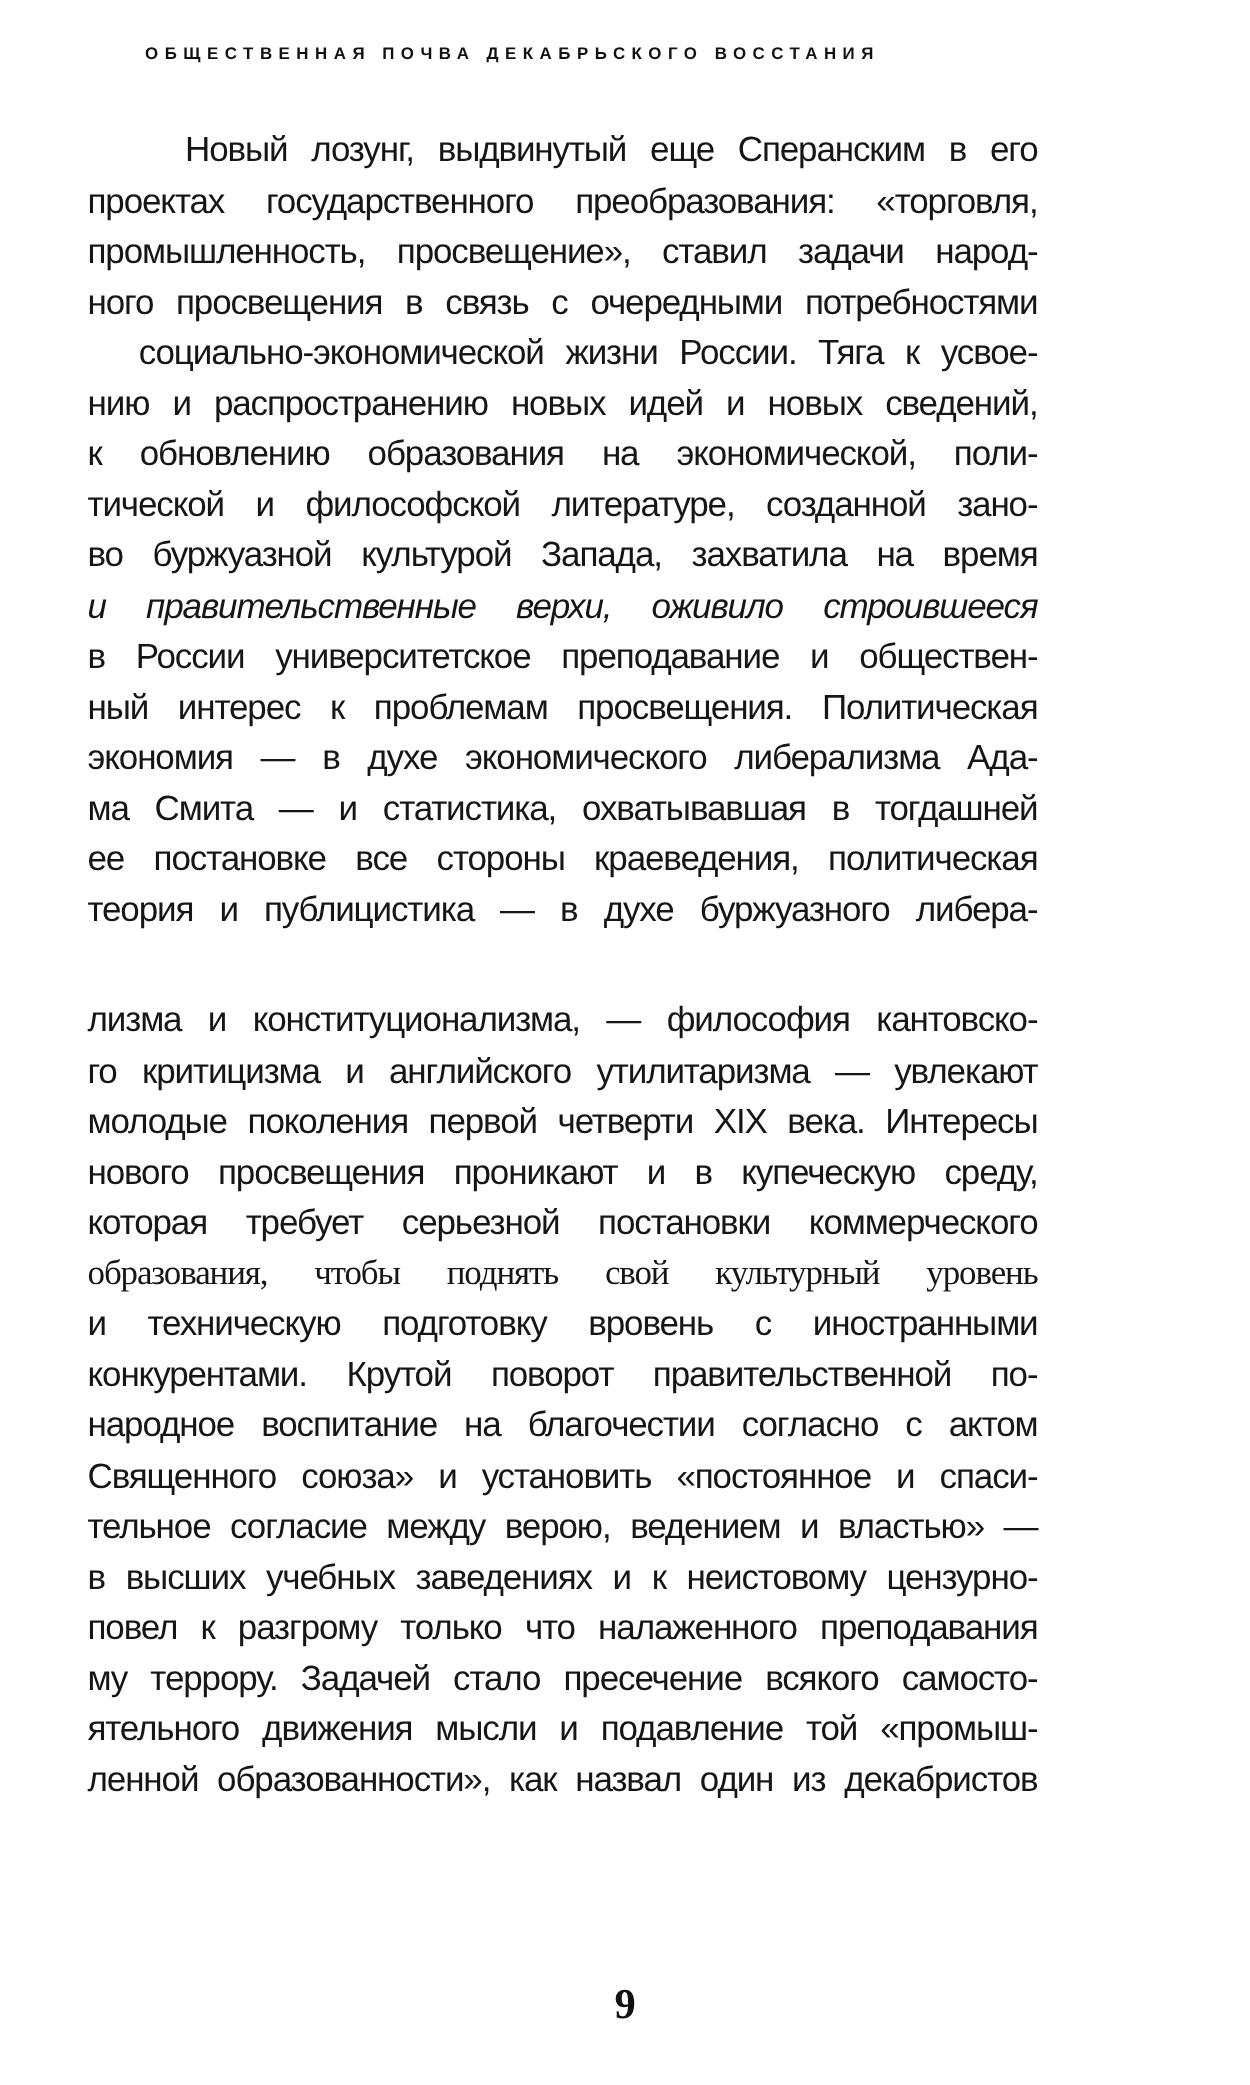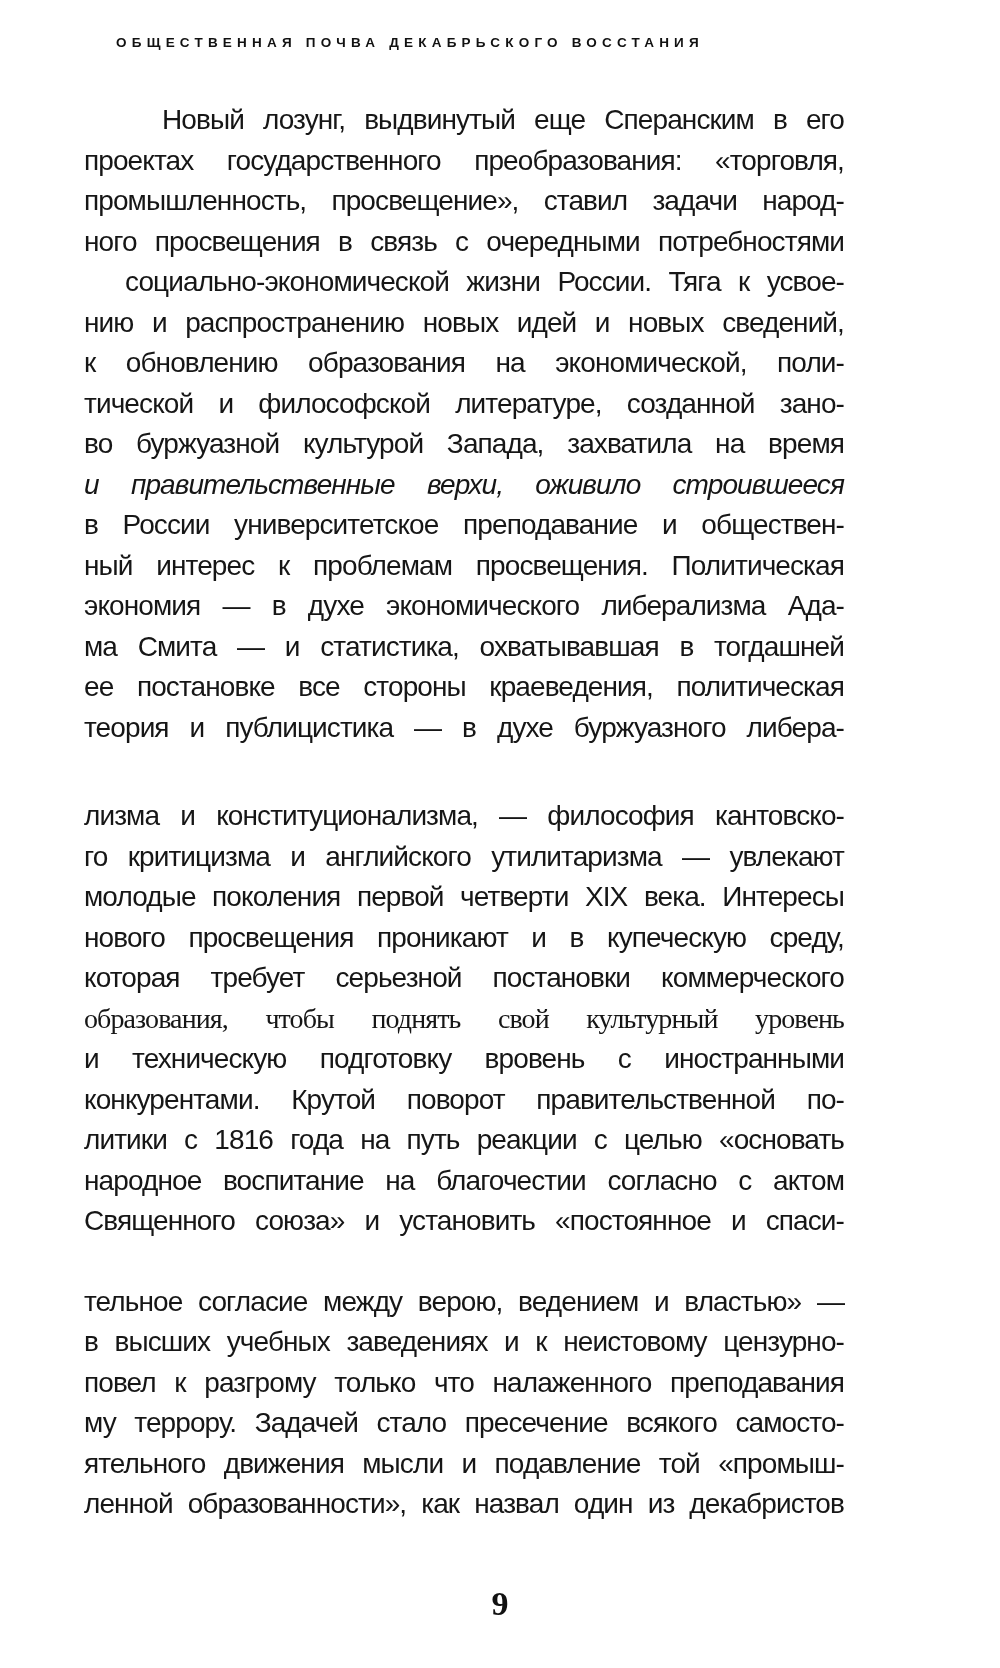--- a/index.html
+++ b/index.html
@@ -22,21 +22,21 @@
       text-align: center;
       font-family: "Liberation Sans", sans-serif;
       font-weight: bold;
       font-size: 13.5px;
       letter-spacing: 5.2px;
       color: #111;
     }
     .body-text {
       position: absolute;
       top: 100px;
-      left: 84px;
+      left: 70px;
       width: 760px;
     }
     .line {
       display: block;
       height: 40.5px;
       line-height: 40.5px;
       font-family: "Liberation Sans", sans-serif;
       font-size: 28px;
       letter-spacing: -0.9px;
       text-align: justify;
@@ -83,24 +83,23 @@
   <span class="line" style="display: block;">ее постановке все стороны краеведения, политическая</span>
   <span class="line" style="display: block;">теория и публицистика — в духе буржуазного либера-</span>
   <span class="line" style="display: block; margin-top: 48px;">лизма и конституционализма, — философия кантовско-</span>
   <span class="line" style="display: block;">го критицизма и английского утилитаризма — увлекают</span>
   <span class="line" style="display: block;">молодые поколения первой четверти XIX века. Интересы</span>
   <span class="line" style="display: block;">нового просвещения проникают и в купеческую среду,</span>
   <span class="line" style="display: block;">которая требует серьезной постановки коммерческого</span>
   <span class="line" style="display: block; font-family: Liberation Serif, serif;">образования, чтобы поднять свой культурный уровень</span>
   <span class="line" style="display: block;">и техническую подготовку вровень с иностранными</span>
   <span class="line" style="display: block;">конкурентами. Крутой поворот правительственной по-</span>
-  <span class="line" style="display: block;">литики с 1816 года на путь реакции с целью «основать</span>
   <span class="line" style="display: block;">народное воспитание на благочестии согласно с актом</span>
   <span class="line" style="display: block;">Священного союза» и установить «постоянное и спаси-</span>
-  <span class="line" style="display: block; margin-top: 40px;">тельное согласие между верою, ведением и властью» —</span>
+  <span class="line" style="display: block;">тельное согласие между верою, ведением и властью» —</span>
   <span class="line" style="display: block;">в высших учебных заведениях и к неистовому цензурно-</span>
   <span class="line" style="display: block;">повел к разгрому только что налаженного преподавания</span>
   <span class="line" style="display: block;">му террору. Задачей стало пресечение всякого самосто-</span>
   <span class="line" style="display: block;">ятельного движения мысли и подавление той «промыш-</span>
   <span class="line last" style="display: block;">ленной образованности», как назвал один из декабристов</span>
 </div>
 
 <div class="folio">9</div>
 
 </body></html>

